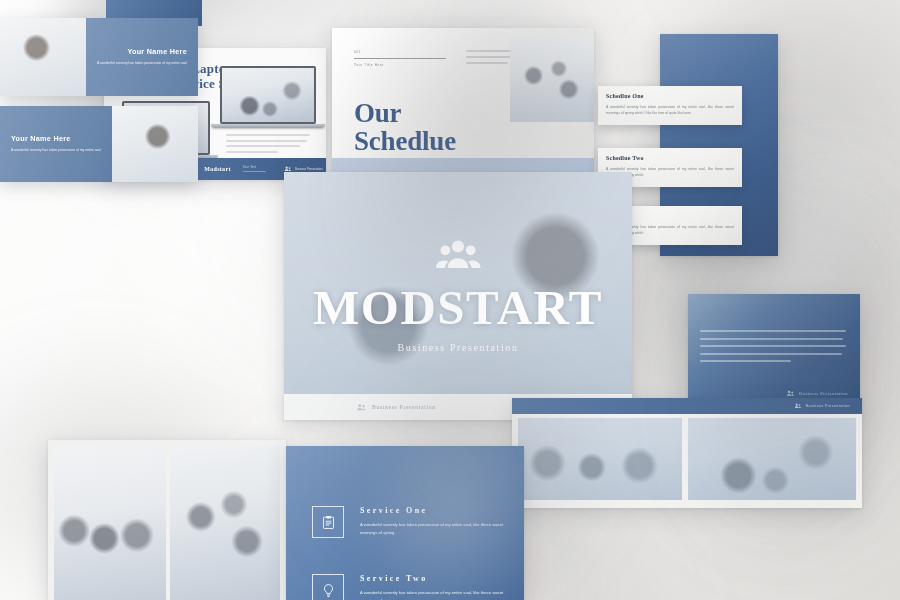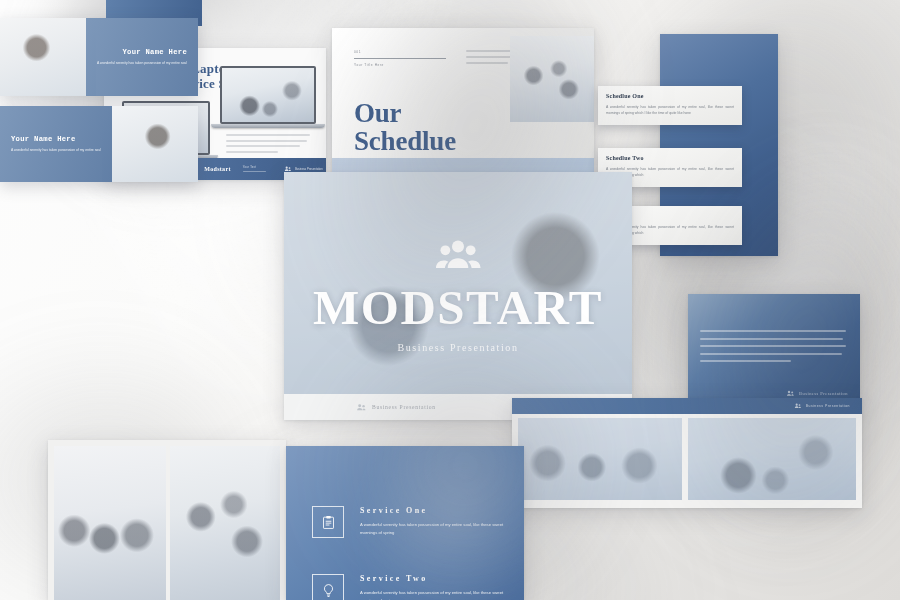--- a/index.html
+++ b/index.html
@@ -150,21 +150,21 @@
 
   
   #slide-team{left:62px;top:205px;width:198px;height:182px;background:transparent;box-shadow:none;}
   .team-card{position:absolute;overflow:hidden;box-shadow:0 5px 15px rgba(55,62,76,.20);}
   #team-top{left:0;top:18px;width:198px;height:78px;background:#eef0f2;}
   #team-bot{left:0;top:106px;width:198px;height:76px;background:#eef0f2;}
   .team-photo{position:absolute;top:0;bottom:0;width:96px;}
   .team-over{position:absolute;top:0;bottom:0;width:112px;
      background:linear-gradient(110deg,rgba(110,140,178,.88),rgba(86,118,160,.92));
      display:flex;flex-direction:column;justify-content:center;box-sizing:border-box;padding:0 11px;}
-  .team-over h5{margin:0 0 5px;font-family:Liberation Mono, monospace;font-size:7.2px;
+  .team-over h5{margin:0 0 5px;font-family:Liberation Sans, sans-serif;font-size:7.2px;
      font-weight:700;color:#fff;letter-spacing:.3px;}
   .team-over p{margin:0;font-size:3.4px;line-height:1.75;color:rgba(255,255,255,.86);}
   #team-top .team-photo{left:0;}
   #team-top .team-over{right:0;text-align:right;align-items:flex-end;}
   #team-bot .team-photo{right:0;}
   #team-bot .team-over{left:0;text-align:left;align-items:flex-start;}
   #team-accent{position:absolute;left:106px;top:0;width:96px;height:26px;
      background:linear-gradient(100deg,#5f80ab,#42628f);}
 
   

